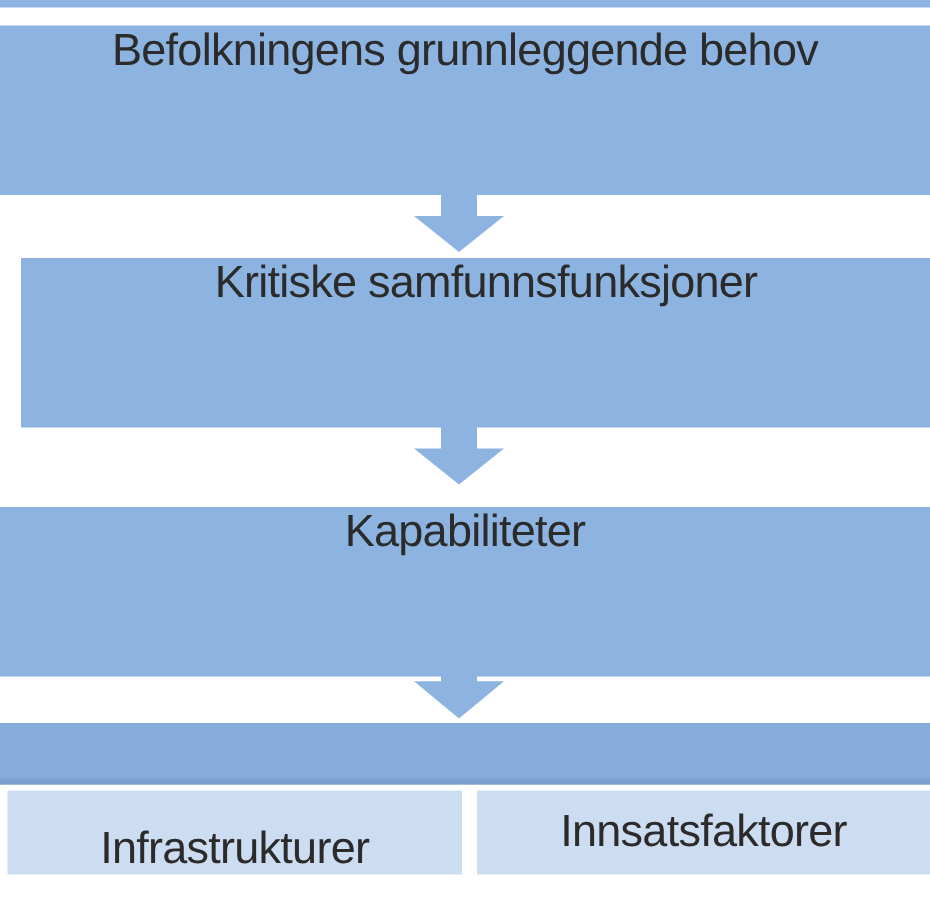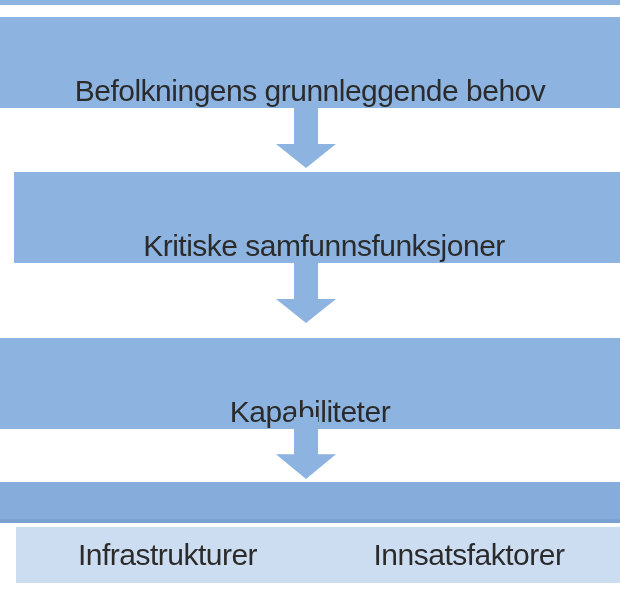--- a/index.html
+++ b/index.html
@@ -14,23 +14,23 @@
     background: var(--background, #ffffff);
     overflow: hidden;
   }
   .top-strip {
     position: absolute; left: 0; top: 0;
     width: 620px; height: 5px;
     background: var(--bar-blue, #8db4e1);
   }
   .bar {
     position: absolute; left: 0;
-    width: 620px; height: 91px;
+    width: 620px; height: 113px;
     background: var(--bar-blue, #8db4e1);
-    display: flex; align-items: flex-end; justify-content: center;
+    display: flex; align-items: flex-start; justify-content: center;
   }
   .bar1 { top: 17px; }
   .bar2 { top: 172px; margin-left: 14px; }
   .bar3 { top: 338px; }
   .bar-label, .subbox-label {
     color: var(--text, #2b2b2b);
     font-size: 30px;
     letter-spacing: -0.5px;
     white-space: nowrap;
   }
@@ -49,21 +49,21 @@
     width: 620px; height: 41px;
     box-sizing: border-box;
     background: var(--band-blue, #86acdb);
     border-bottom: 4px solid var(--band-edge, #7aa1d0);
   }
   .subbox {
     position: absolute; top: 527px; height: 56px;
     background: var(--light-box, #cdddf1);
     display: flex; align-items: center; justify-content: center;
   }
-  .subbox-left  { left: 16px;    width: 303px; }
+  .subbox-left  { left: 5px;    width: 303px; align-items: flex-end; }
   .subbox-right { left: 318px; width: 302px; }
 </style>
 </head>
 <body>
 
 <div class="canvas">
 
   <div class="top-strip"></div>
 
   <div class="bar bar1">

